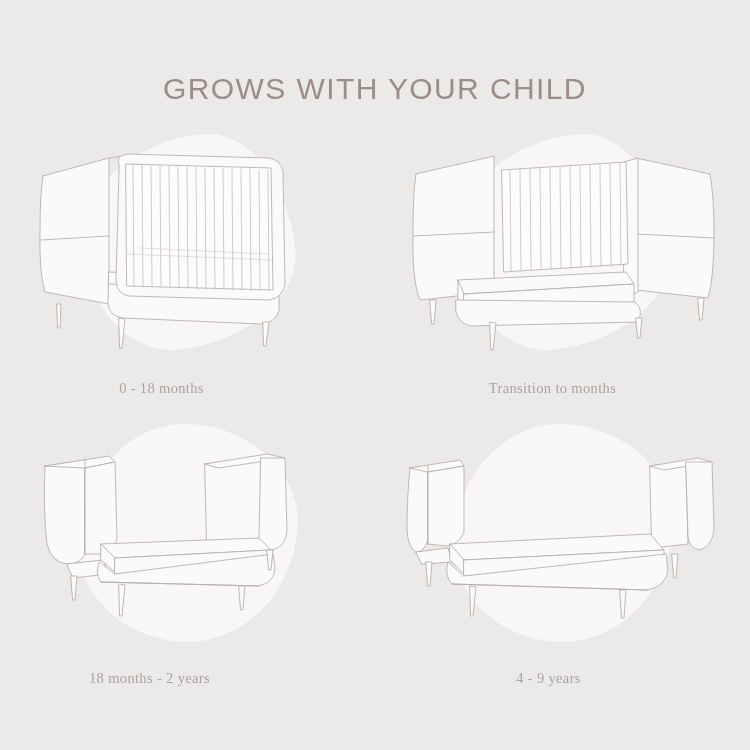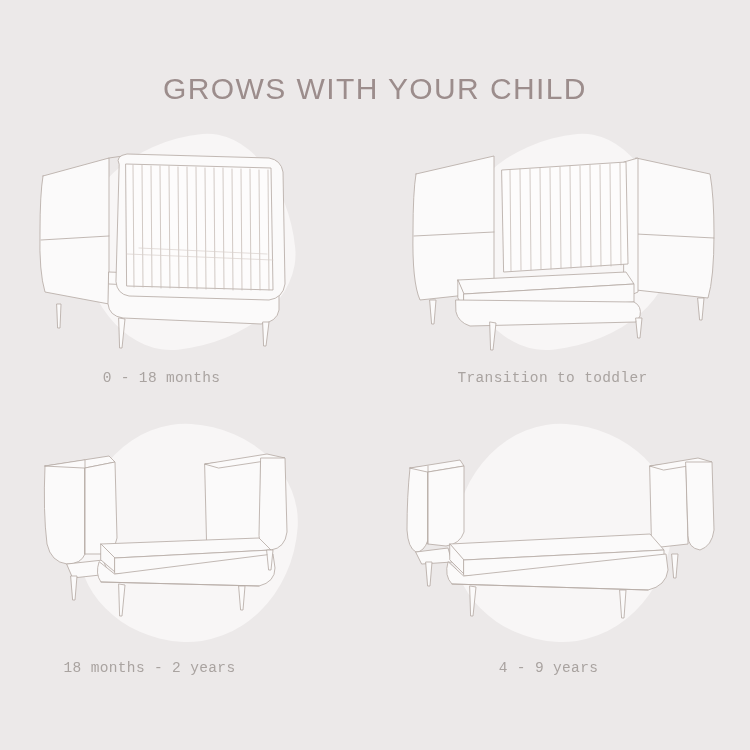--- a/index.html
+++ b/index.html
@@ -70,25 +70,25 @@
     transform: translateX(-50%) rotate(4deg);
     border-radius: 48% 52% 50% 50% / 56% 44% 56% 44%;
   }
   .art {
     position: absolute;
     inset: 0;
     width: 100%;
     height: 100%;
   }
   .caption {
-    margin-top: 10px;
+    margin-top: 20px;
     font-size: 14.5px;
     color: #A9A3A0;
     letter-spacing: 0.35px;
-    font-family: Liberation Mono, monospace;
+    font-family: Liberation Serif, serif;
     white-space: nowrap;
   }
   .cell.c1 .caption { transform: translateX(-26px); }
   .cell.c2 .caption { transform: translateX(-10px); }
   .cell.r2.c1 .caption { transform: translateX(-38px); }
   .cell.r2.c2 .caption { transform: translateX(-14px); }
 </style>
 </head>
 <body>
 
@@ -189,21 +189,21 @@
 
             <path d="M58 168 L236 170 Q244 174 242 184 L238 190 L72 194 Q60 190 58 180 Z"></path>
 
             <path d="M32 168 L38 168 L36 192 L34 192 Z"></path>
             <path d="M92 190 L98 191 L95 218 L93 218 Z"></path>
             <path d="M238 186 L244 186 L242 206 L240 206 Z"></path>
             <path d="M300 166 L306 166 L304 188 L302 188 Z"></path>
           </g>
         </svg>
       </div>
-      <div class="caption">Transition to toddler</div>
+      <div class="caption">Transition to months</div>
     </div>
 
     <div class="cell r2 c1">
       <div class="stage">
         <div class="blob"></div>
         <svg class="art" viewBox="0 0 330 228">
           <g fill="#FBFAFA" stroke="#B7ACA6" stroke-width="0.85" stroke-linejoin="round" stroke-linecap="round">
 
             <path d="M22 44 L62 38 L62 132 Q58 142 44 142 Q28 140 24 122 Q20 90 22 44 Z"></path>
 

